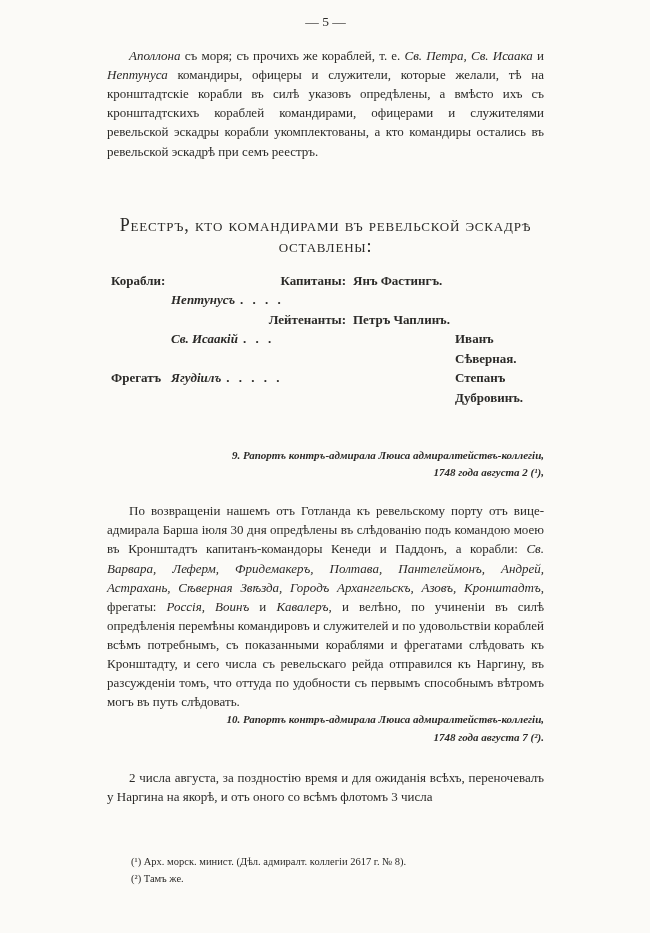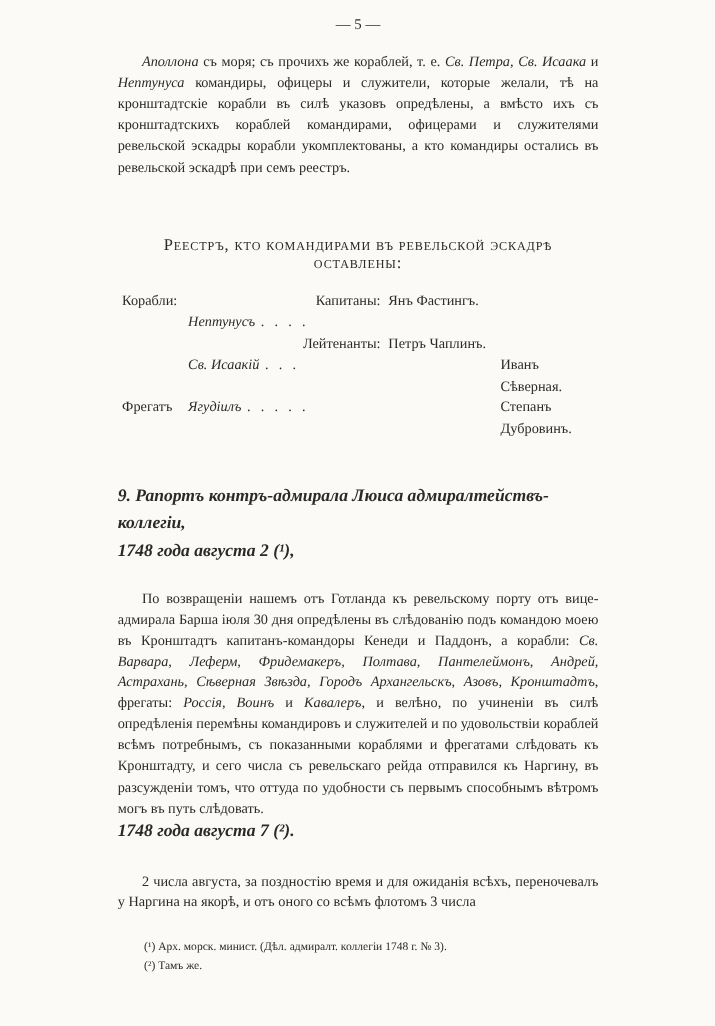--- a/index.html
+++ b/index.html
@@ -16,33 +16,33 @@
     display:flex; flex-direction:column;
     overflow:hidden;
   }
   .page-number { text-align:center; font-size:13.5px; margin-bottom:16px; }
   .par { text-align:justify; text-indent:22px; line-height:1.47; margin:0; }
   .it { font-style:italic; }
   .intro { margin-bottom:54px; }
   .reg-heading {
     text-align:center;
     font-variant:small-caps;
-    font-size:15px;
+    font-size:18px;
     letter-spacing:0.8px;
     margin-bottom:14px;
   }
-  .reg-table { margin:0 0 40px 4px; }
+  .reg-table { margin:0 0 40px 4px;font-weight:bold; }
   .reg-row { display:grid; grid-template-columns:60px 182px 102px 1fr; line-height:1.5; }
   .reg-row .c3 { text-align:right; padding-right:7px; }
   .dots { letter-spacing:3px; margin-left:5px; }
   .sec-heading {
-    text-align:left;
+    text-align:right;
     font-style:italic;
     font-weight:bold;
-    font-size:16px;
+    font-size:11px;
     line-height:1.55;
   }
   .sec-heading.first { margin-bottom:20px; }
   .sec-heading.second { margin-bottom:22px; }
   .sec-body-1 { }
   .sec-heading.second { margin-top:0; }
   .footnotes {
     margin-top:auto;
     padding-left:24px;
     font-size:10.5px;
@@ -98,23 +98,24 @@
   </div>
 
   <div class="sec-heading first">
     <div>9. Рапортъ контръ-адмирала Люиса адмиралтействъ-коллегіи,</div>
     <div>1748 года августа 2 (¹),</div>
   </div>
 
   <p class="par sec-body-1"><span>По возвращеніи нашемъ отъ Готланда къ ревельскому порту отъ вице-адмирала Барша іюля 30 дня опредѣлены въ слѣдованію подъ командою моею въ Кронштадтъ капитанъ-командоры Кенеди и Паддонъ, а корабли: </span><span class="it">Св. Варвара, Леферм, Фридемакеръ, Полтава, Пантелеймонъ, Андрей, Астрахань, Сѣверная Звѣзда, Городъ Архангельскъ, Азовъ, Кронштадтъ</span><span>, фрегаты: </span><span class="it">Россія, Воинъ</span><span> и </span><span class="it">Кавалеръ</span><span>, и велѣно, по учиненіи въ силѣ опредѣленія перемѣны командировъ и служителей и по удовольствіи кораблей всѣмъ потребнымъ, съ показанными кораблями и фрегатами слѣдовать къ Кронштадту, и сего числа съ ревельскаго рейда отправился къ Наргину, въ разсужденіи томъ, что оттуда по удобности съ первымъ способнымъ вѣтромъ могъ въ путь слѣдовать.</span></p>
 
   <div class="sec-heading second">
+    <div>10. Рапортъ контръ-адмирала Люиса адмиралтействъ-коллегіи,</div>
     <div>1748 года августа 7 (²).</div>
   </div>
 
   <p class="par"><span>2 числа августа, за поздностію время и для ожиданія всѣхъ, переночевалъ у Наргина на якорѣ, и отъ оного со всѣмъ флотомъ 3 числа</span></p>
 
   <div class="footnotes">
-    <div class="footnote">(¹) Арх. морск. минист. (Дѣл. адмиралт. коллегіи 1748 г. № 3).</div>
+    <div class="footnote">(¹) Арх. морск. минист. (Дѣл. адмиралт. коллегіи 2617 г. № 8).</div>
     <div class="footnote">(²) Тамъ же.</div>
   </div>
 
 </div>
 
 </body></html>

